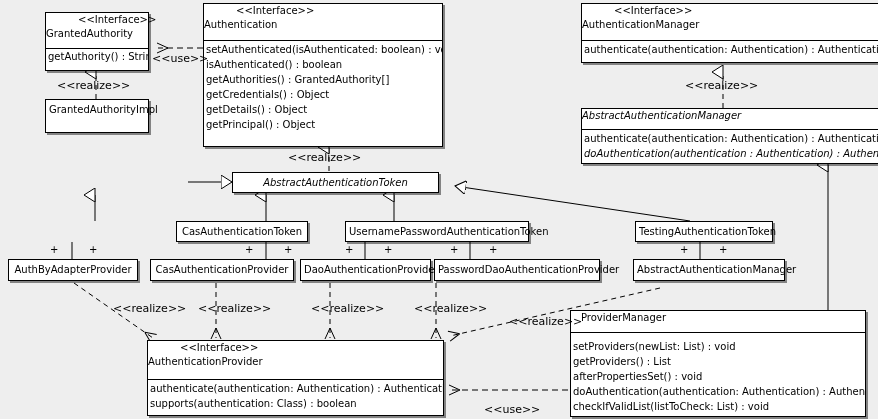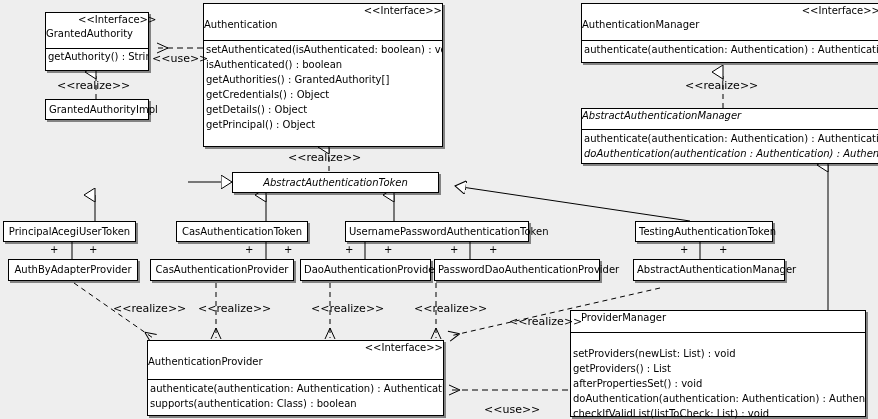--- a/index.html
+++ b/index.html
@@ -32,21 +32,21 @@
     z-index: 3;
   }
   .sec {
     box-sizing: border-box;
     padding: 0;
   }
   .sec + .sec {
     border-top: 1px solid #000000;
   }
   .stereo {
-    text-align: right;
+    text-align: left;
     font-size: 10px;
     line-height: 14px;
     white-space: nowrap;
     padding-left: 32px;
   }
   .cname {
     text-align: left;
     font-size: 10px;
     line-height: 14px;
     white-space: nowrap;
@@ -146,21 +146,21 @@
   <div class="uml-box" style="left:45px; top:12px; width:104px; height:59px;">
     <div class="sec" style="height:35px;">
       <div class="stereo">&lt;&lt;Interface&gt;&gt;</div>
       <div class="cname">GrantedAuthority</div>
     </div>
     <div class="sec" style="height:22px;">
       <div class="member">getAuthority() : String</div>
     </div>
   </div>
 
-  <div class="uml-box" style="left:45px; top:99px; width:104px; height:21px;">
+  <div class="uml-box" style="left:45px; top:99px; width:104px; height:34px;">
     <div class="simple-name">GrantedAuthorityImpl</div>
   </div>
 
   <div class="uml-box" style="left:203px; top:3px; width:240px; height:144px;">
     <div class="sec" style="height:36px;">
       <div class="stereo">&lt;&lt;Interface&gt;&gt;</div>
       <div class="cname">Authentication</div>
     </div>
     <div class="sec" style="height:107px; padding-top:1px;">
       <div class="member">setAuthenticated(isAuthenticated: boolean) : void</div>
@@ -190,23 +190,20 @@
       <div class="member">authenticate(authentication: Authentication) : Authentication</div>
       <div class="member abstract">doAuthentication(authentication : Authentication) : Authentication</div>
     </div>
   </div>
 
 
   <div class="uml-box" style="left:232px; top:172px; width:207px; height:21px;">
     <div class="simple-name abstract">AbstractAuthenticationToken</div>
   </div>
 
-  <div class="uml-box" style="left:3px; top:221px; width:133px; height:21px;">
-    <div class="simple-name">PrincipalAcegiUserToken</div>
-  </div>
 
   <div class="uml-box" style="left:176px; top:221px; width:132px; height:21px;">
     <div class="simple-name">CasAuthenticationToken</div>
   </div>
 
   <div class="uml-box" style="left:345px; top:221px; width:184px; height:21px;">
     <div class="simple-name">UsernamePasswordAuthenticationToken</div>
   </div>
 
   <div class="uml-box" style="left:635px; top:221px; width:138px; height:21px;">
@@ -241,21 +238,21 @@
     <div class="sec" style="height:37px; padding-top:1px;">
       <div class="member">authenticate(authentication: Authentication) : Authentication</div>
       <div class="member">supports(authentication: Class) : boolean</div>
     </div>
   </div>
 
   <div class="uml-box" style="left:570px; top:310px; width:296px; height:107px;">
     <div class="sec" style="height:21px;padding-left:10px;">
       <div class="cname">ProviderManager</div>
     </div>
-    <div class="sec" style="height:85px; padding-top:13px;">
+    <div class="sec" style="height:85px; padding-top:6px;">
       <div class="member">setProviders(newList: List) : void</div>
       <div class="member">getProviders() : List</div>
       <div class="member">afterPropertiesSet() : void</div>
       <div class="member">doAuthentication(authentication: Authentication) : Authentication</div>
       <div class="member">checkIfValidList(listToCheck: List) : void</div>
     </div>
   </div>
 
   <div class="edge-label" style="left:152px; top:53px;">&lt;&lt;use&gt;&gt;</div>
 

